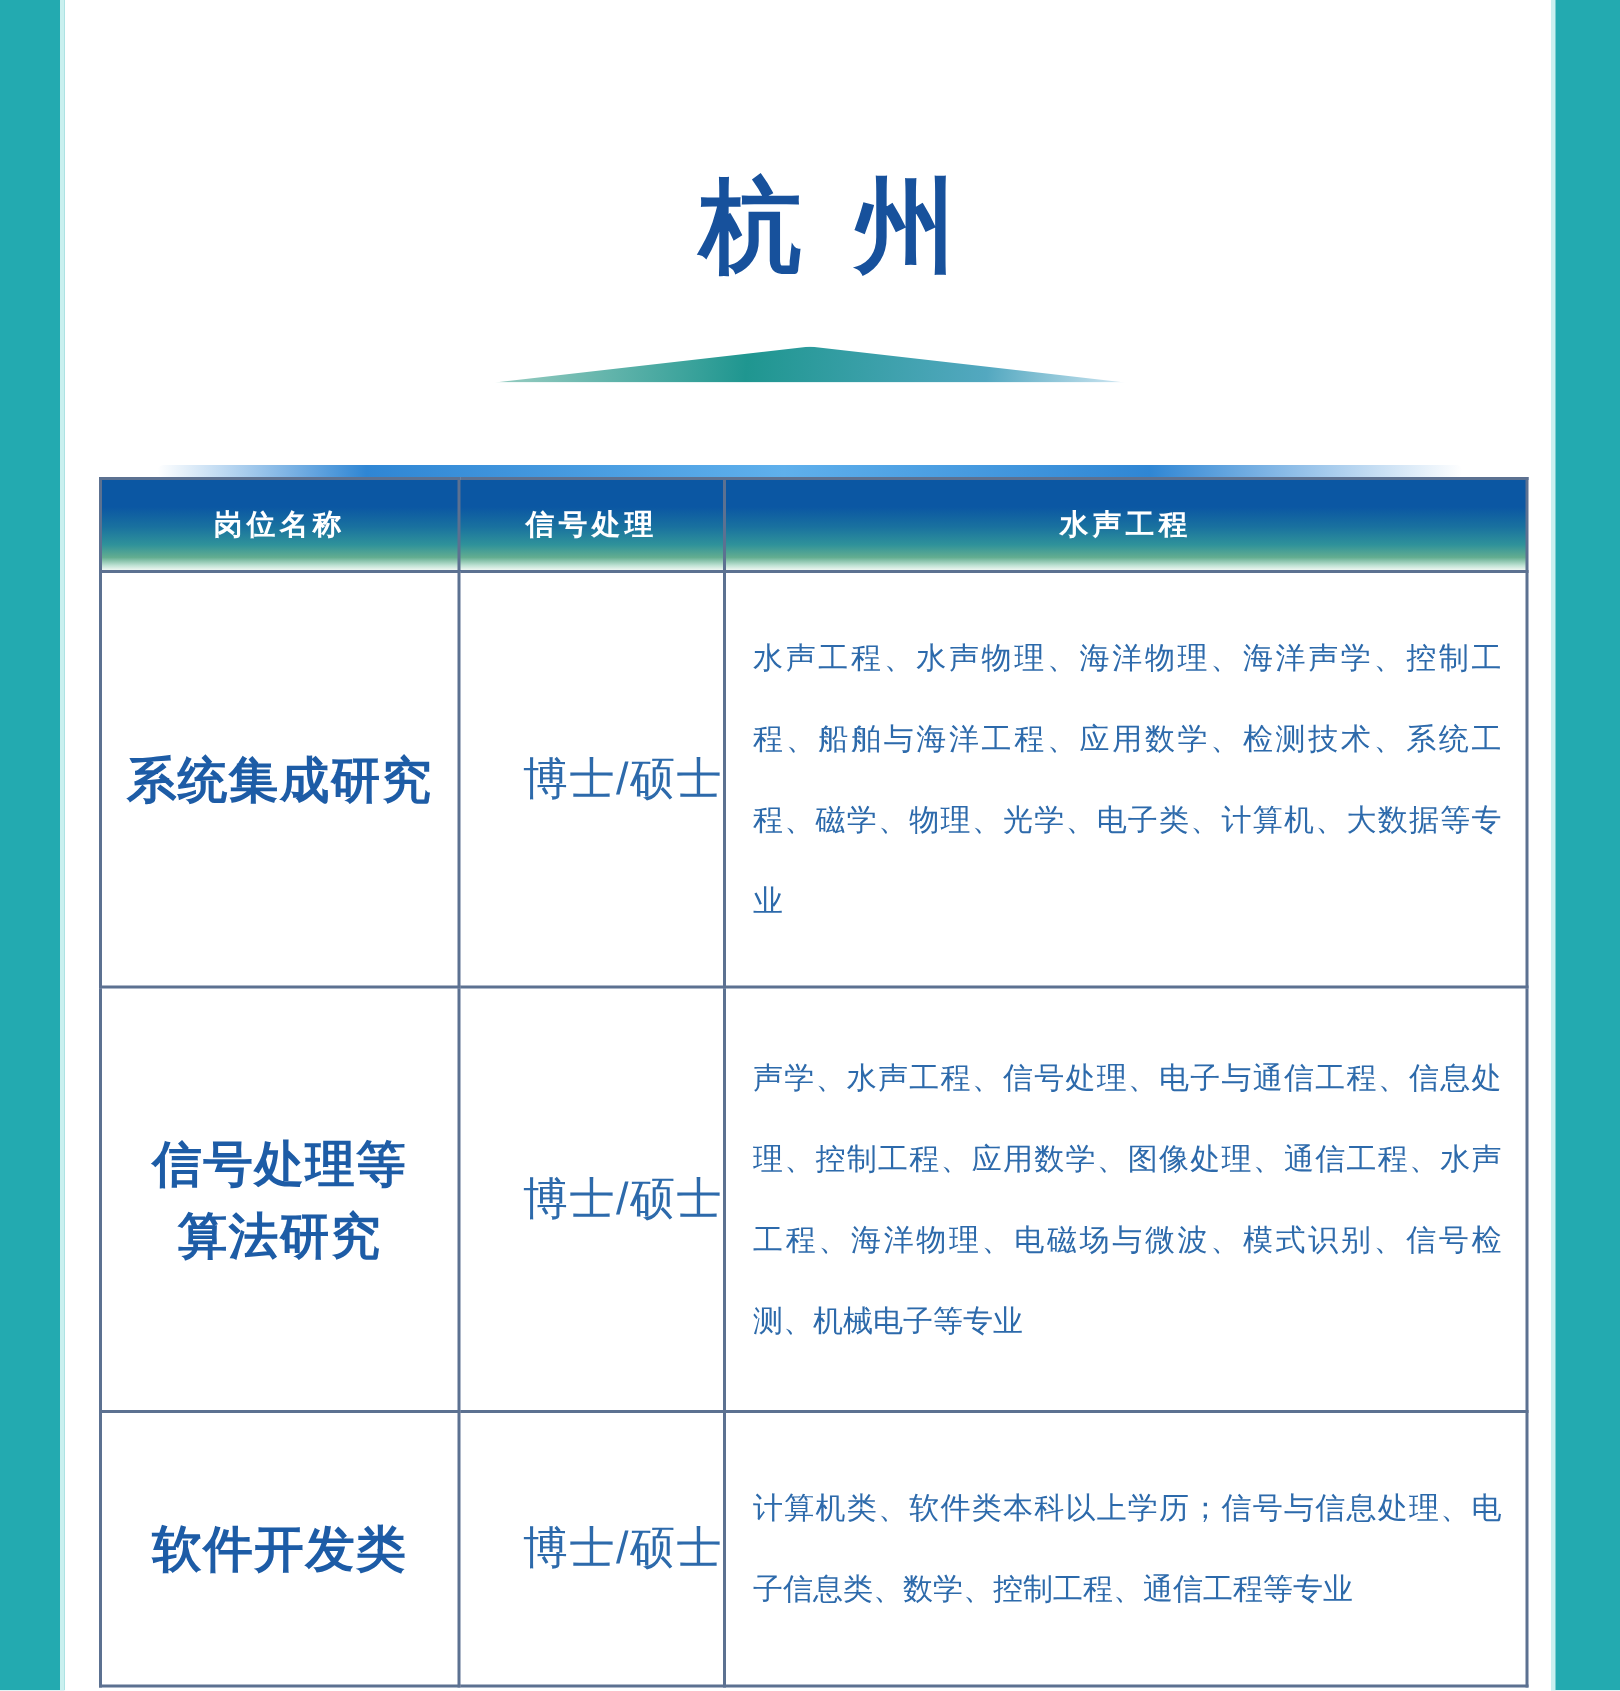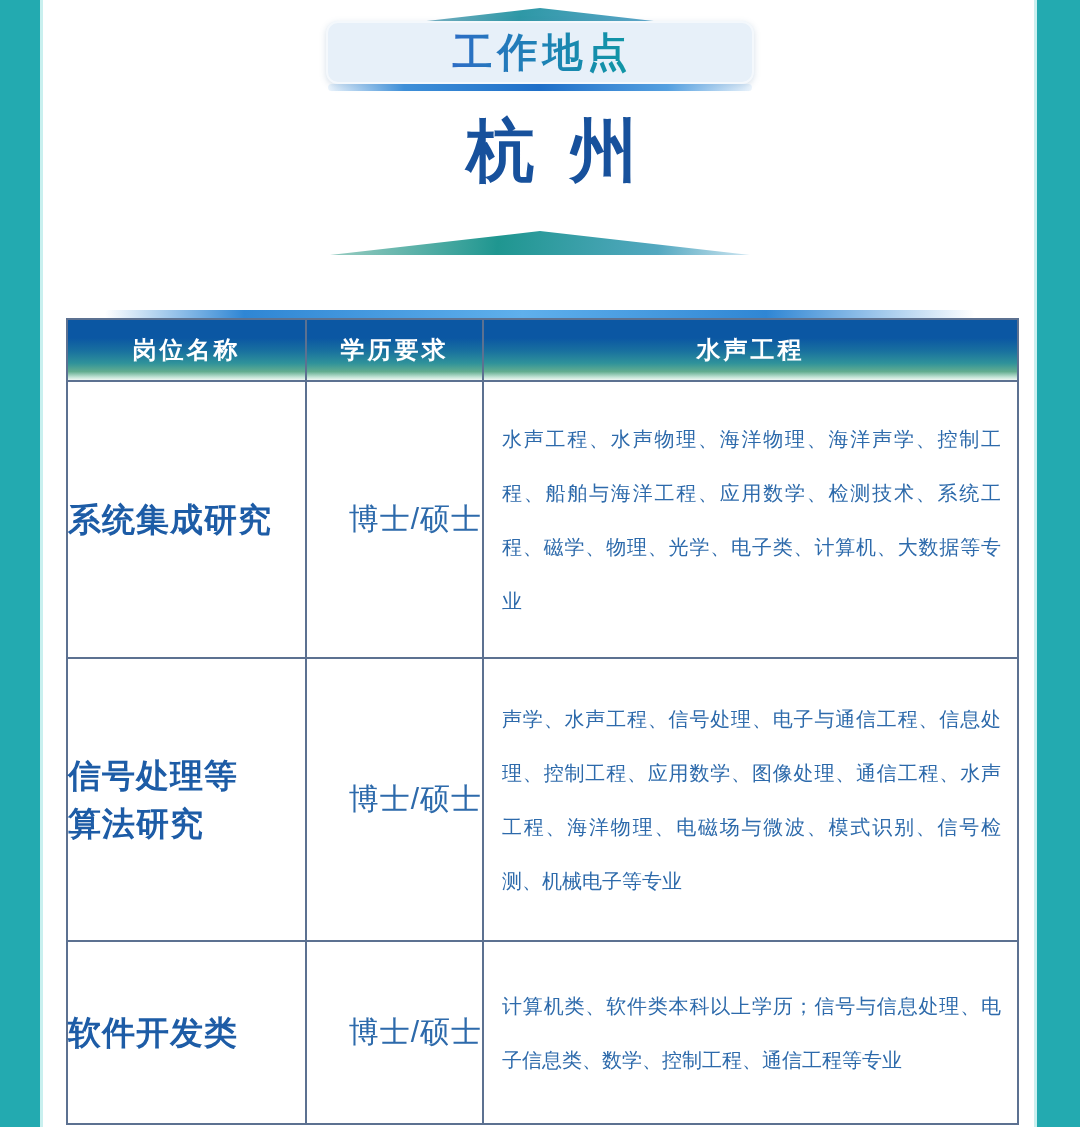--- a/index.html
+++ b/index.html
@@ -69,66 +69,59 @@
   table.positions th, table.positions td{border:2px solid var(--border-gray);}
   table.positions thead tr{height:62px;}
   table.positions tbody tr:nth-child(1){height:277px;}
   table.positions tbody tr:nth-child(2){height:283px;}
   table.positions tbody tr:nth-child(3){height:183px;}
   table.positions th{
     background:linear-gradient(180deg,
       var(--header-grad-top) 0%, var(--header-grad-top) 30%,
       #19719f 52%, var(--header-grad-mid) 72%,
       #63ad90 86%, var(--header-grad-bottom) 95%, #eef7f2 100%);
-    color:var(--header-text); font-size:24px; font-weight:700; letter-spacing:3px;
+    color:var(--header-text); font-size:19px; font-weight:700; letter-spacing:3px;
     text-align:center; vertical-align:middle;
   }
   td{vertical-align:middle; background:#ffffff;}
   td.name{
-    text-align:left; font-size:33px; font-weight:700; color:var(--name-blue);
+    text-align:center; font-size:33px; font-weight:700; color:var(--name-blue);
     line-height:1.45; white-space:pre-line; letter-spacing:1px;margin-top:17px;
   }
   td.edu{text-align:right; font-size:30px; color:var(--body-blue); letter-spacing:1px;}
   td.majors{
     font-size:20px; color:var(--body-blue); line-height:54px;
     text-align:justify; padding:6px 16px 6px 18px;
   }
 </style>
 </head>
 <body>
 
 <div class="canvas">
   <div class="strip left"></div>
   <div class="strip right"></div>
 
-  <div class="badge-wrap" id="badge-location">
-    <div class="badge-peak peak-1"></div>
-    <div class="badge-body">
-      <span class="badge-text">工作地点</span>
-    </div>
-    <div class="badge-bar bar-1"></div>
-  </div>
 
   <div class="city">杭 州</div>
 
   <div class="badge-wrap" id="badge-positions">
     <div class="badge-peak peak-2"></div>
     <div class="badge-bar bar-2"></div>
   </div>
 
   <table class="positions">
     <colgroup>
         <col class="c1">
         <col class="c2">
         <col class="c3">
       </colgroup>
     <thead>
       <tr>
         <th>岗位名称</th>
-        <th>学历要求</th>
+        <th>信号处理</th>
         <th>水声工程</th>
       </tr>
     </thead>
     <tbody>
       <tr>
         <td class="name">系统集成研究</td>
         <td class="edu">博士/硕士</td>
         <td class="majors">水声工程、水声物理、海洋物理、海洋声学、控制工程、船舶与海洋工程、应用数学、检测技术、系统工程、磁学、物理、光学、电子类、计算机、大数据等专业</td>
       </tr>
       <tr>

